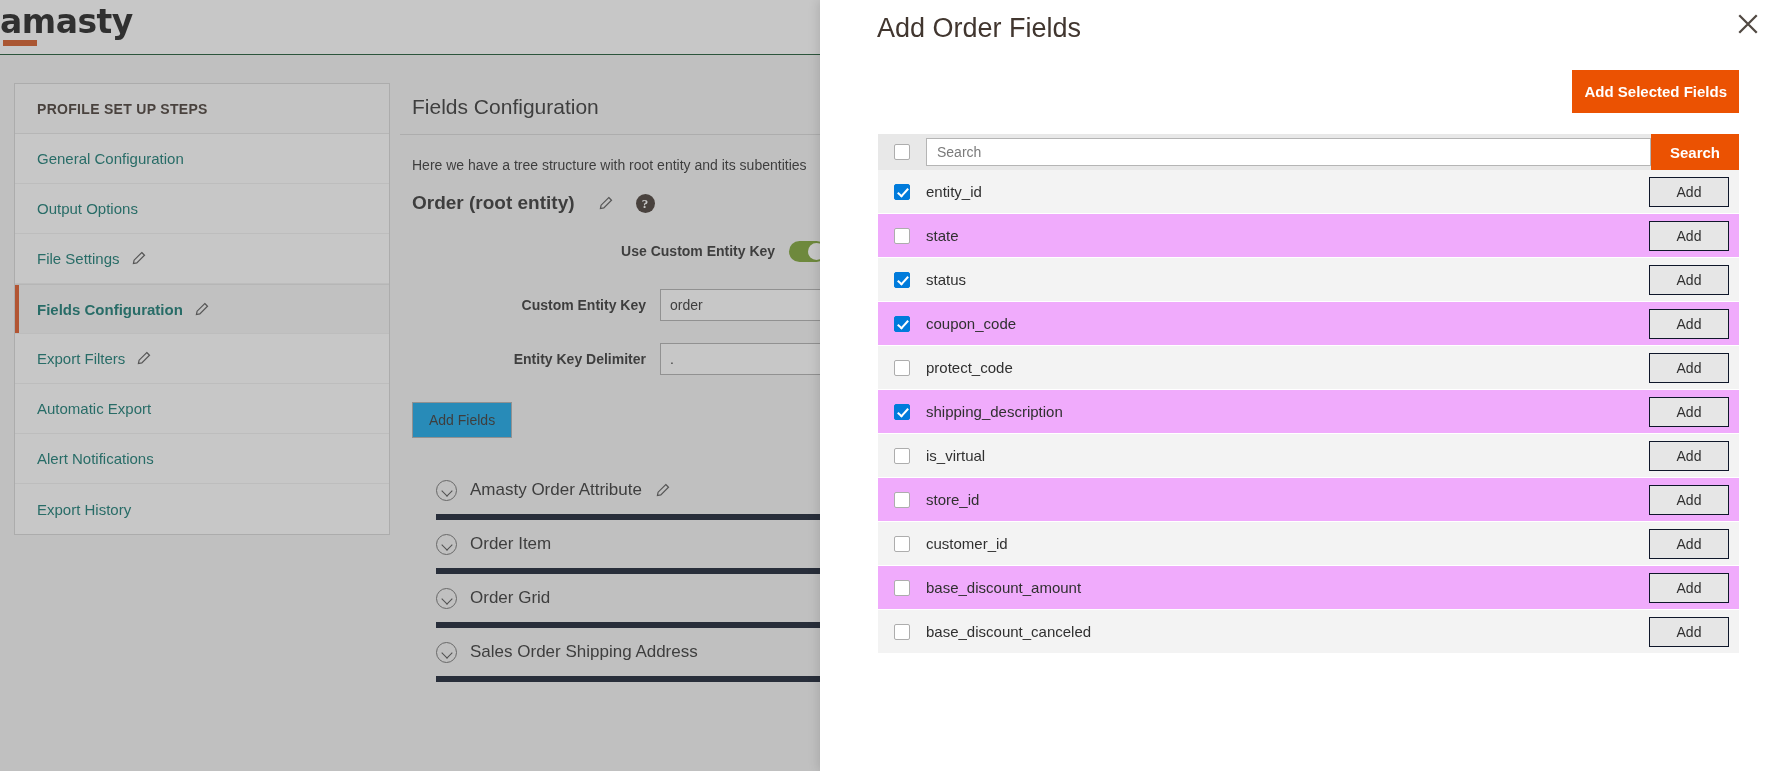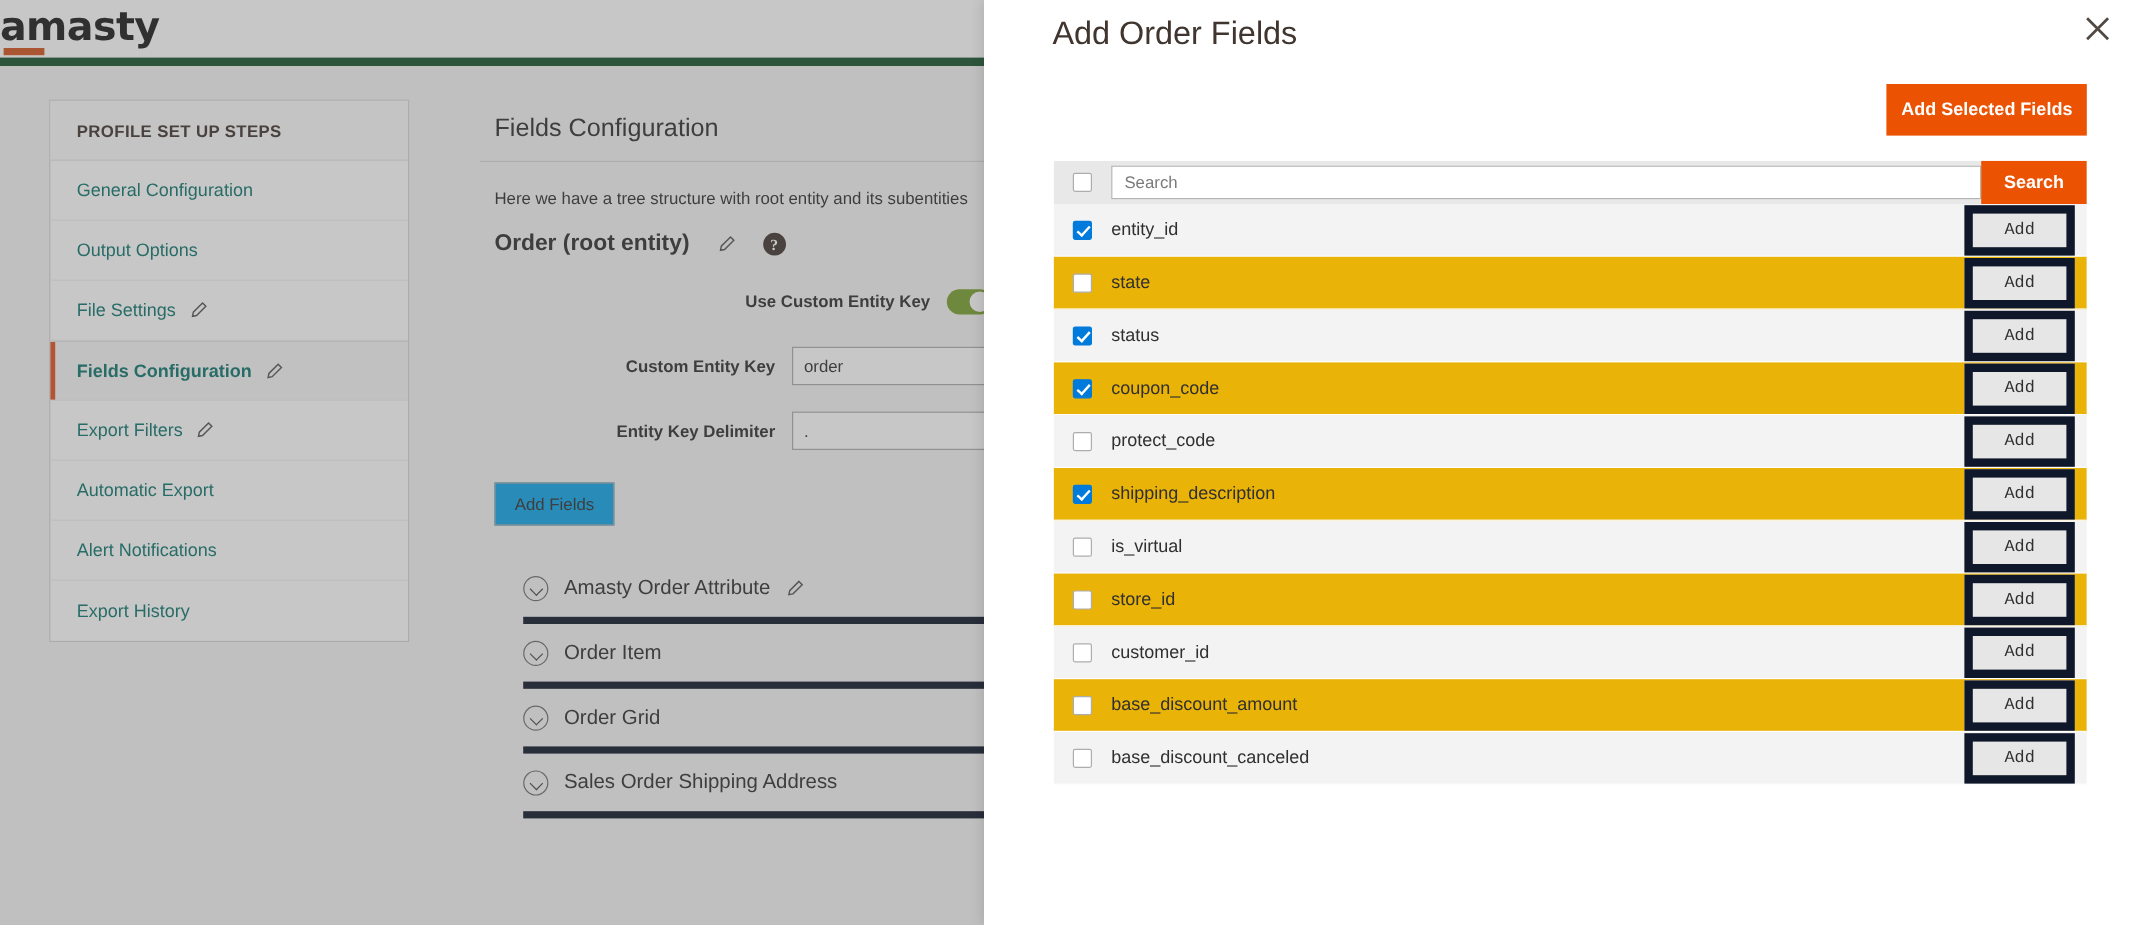--- a/index.html
+++ b/index.html
@@ -28,43 +28,42 @@
     width: 860px; height: 771px;
     background: rgba(90,90,90,0.34);
     z-index: 40;
     pointer-events: none;
   }
 
   .topbar {
     position: absolute; left: 0; top: 0;
     width: 860px; height: 55px;
     background: #ffffff;
-    border-bottom: 7px solid #14532d;
+    border-bottom: 1px solid #14532d;
   }
   .logo {
     position: absolute; left: 0px; top: 2px;
     font-family: "DejaVu Sans", sans-serif;
     font-size: 33px;
     font-weight: 700;
     color: #1a1a1a;
     letter-spacing: -0.5px;
   }
   .logo-underline {
     position: absolute; left: 3px; top: 40px;
     width: 34px; height: 6px;
     background: #d4541e;
   }
 
   
   .sidebar {
     position: absolute; left: 14px; top: 83px;
-    width: 300px;
+    width: 376px;
     background: #ffffff;
     border: 1px solid #d6d6d6;
-    margin-left: 27px;
   }
   .sidebar-title {
     padding: 17px 22px 16px 22px;
     font-size: 14px;
     font-weight: 700;
     color: #41362f;
     letter-spacing: 0.3px;
     border-bottom: 1px solid #e6e6e6;
     background: #fafafa;
   }
@@ -306,36 +305,36 @@
     flex: none;
     font-family: "Liberation Sans", sans-serif;
   }
   .grid-row {
     display: flex;
     align-items: center;
     height: 44px;
     background: #f3f3f3;
     border-bottom: 1px solid #ffffff;
   }
-  .grid-row.alt { background: #eab308; }
+  .grid-row.alt { background: #f0abfc; }
   .row-label {
     flex: 1;
     font-size: 15px;
     color: #303030;
   }
   .row-action { width: 130px; flex: none; display: flex; justify-content: flex-end; padding-right: 10px; }
   .btn-add {
-    width: 92px;
+    width: 80px;
     padding: 6px 0;
     font-size: 14px;
     color: #303030;
     background: #e6e6e6;
-    border: 7px solid #0f172a;
-    cursor: pointer;
-    font-family: Liberation Mono, monospace;
+    border: 1px solid #0f172a;
+    cursor: pointer;
+    font-family: Liberation Sans, sans-serif;
   }
 
   
   .cb {
     width: 16px; height: 16px;
     border: 1px solid #adadad;
     background: #ffffff;
     border-radius: 2px;
     position: relative;
     cursor: pointer;

